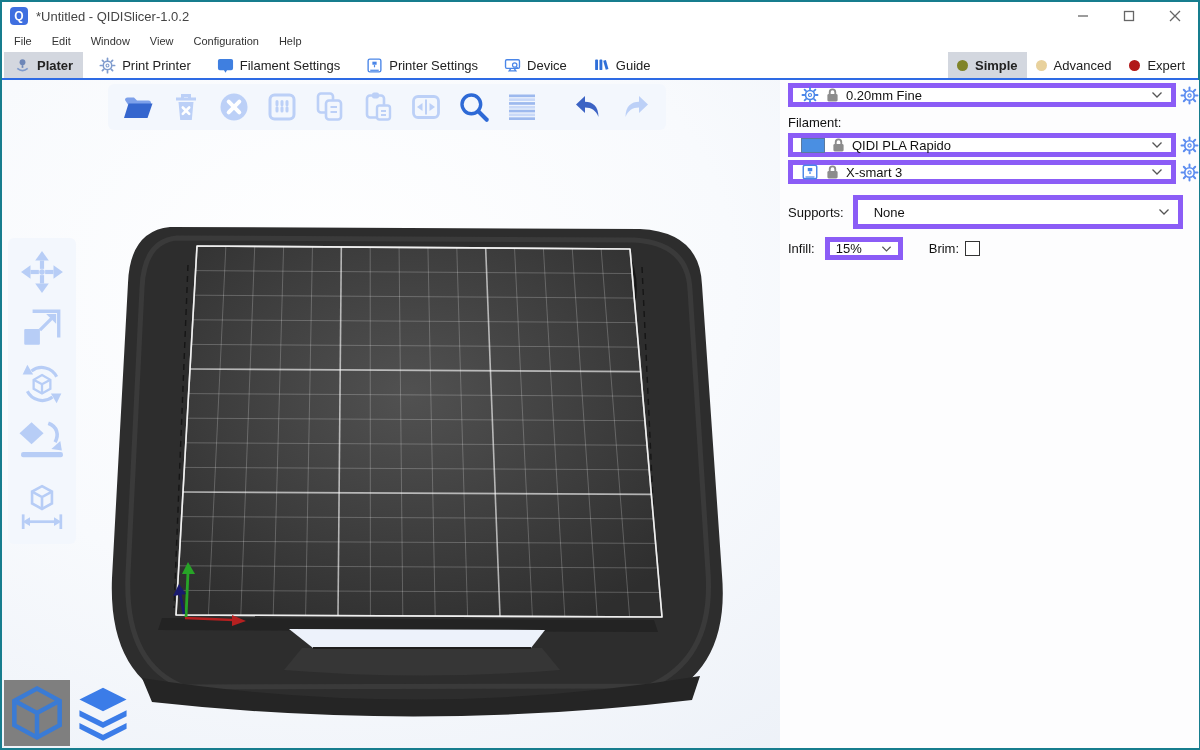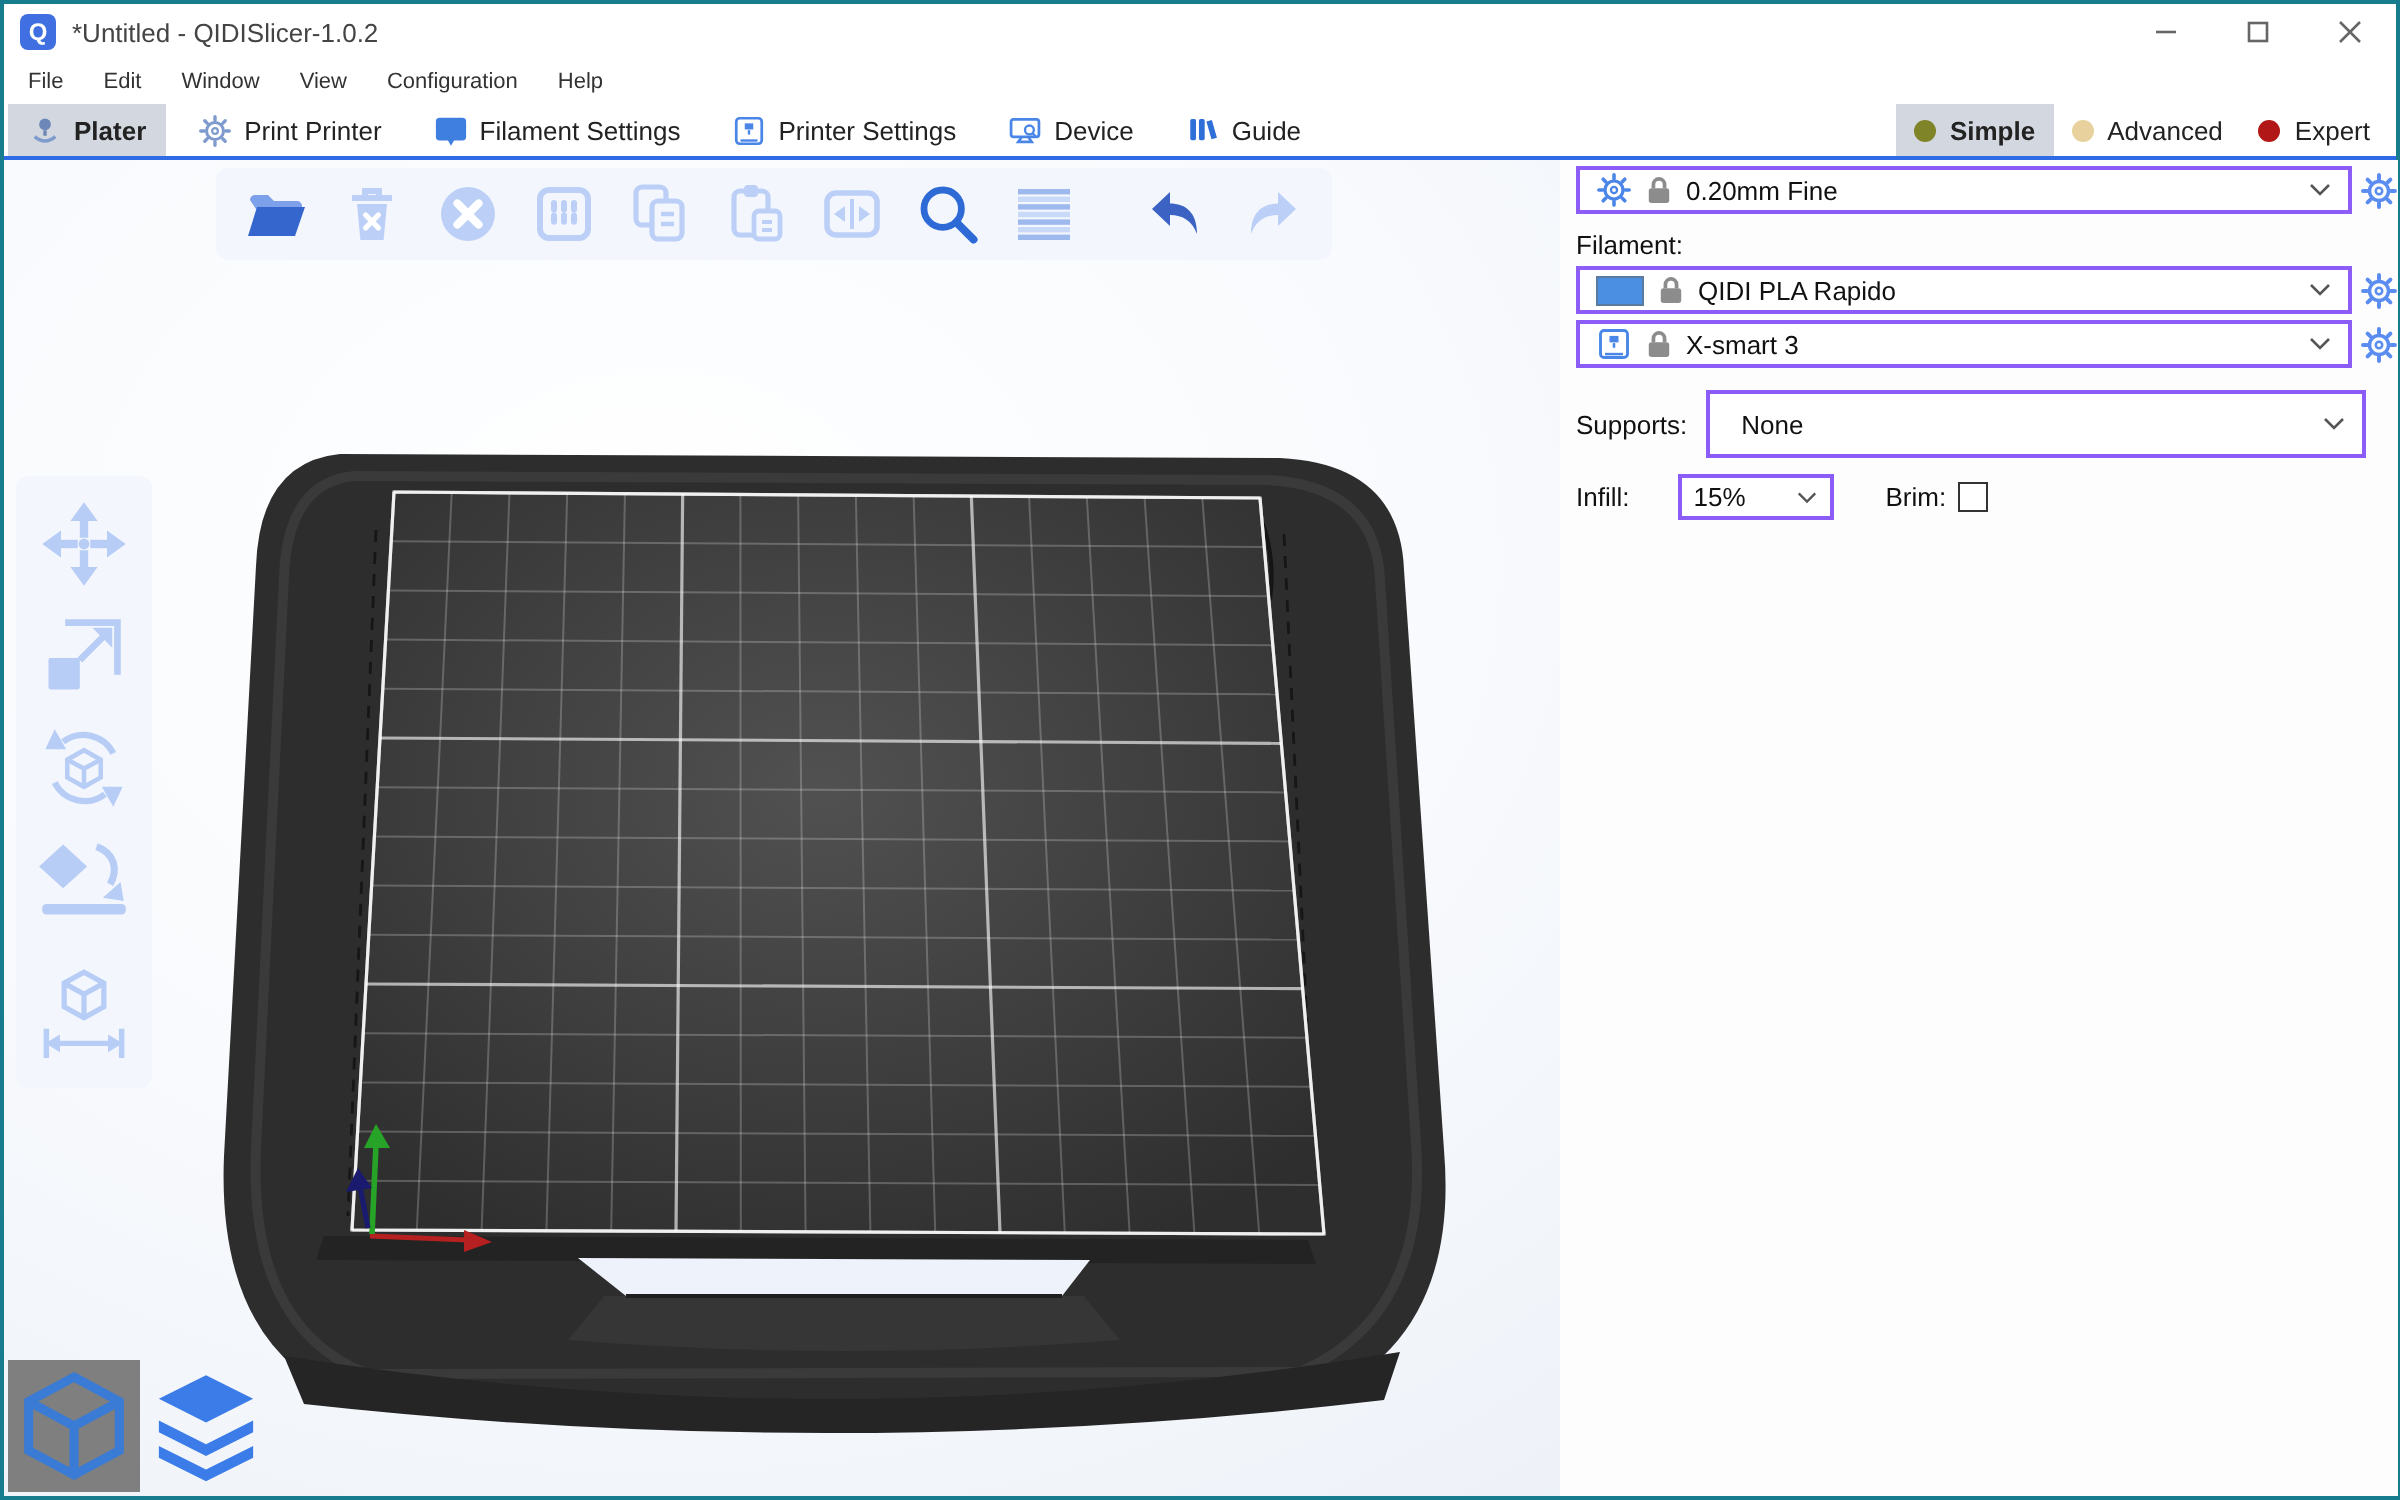--- a/index.html
+++ b/index.html
@@ -47,29 +47,29 @@
   
   .view-toolbar { position:absolute; left:2px; bottom:2px; display:flex; }
   .vbtn { width:66px; height:66px; display:flex; align-items:center; justify-content:center; }
   .vbtn.sel { background:#7f7f7f; }
 
   
   .sidebar { position:relative; flex:1; background:#fdfdfe; font-size:13px; color:#111; }
   .sb-label { margin:4px 0 0 8px; }
   .sb-label.m8 { margin-top:8px; }
   .combo-row { display:flex; align-items:center; margin:3px 0 0 8px; }
-  .combo { height:24px; width:388px; border:2px solid #8b5cf6; background:#fff; display:flex; align-items:center; gap:7px; padding:0 8px; }
+  .combo { height:24px; width:388px; border:5px solid #8b5cf6; background:#fff; display:flex; align-items:center; gap:7px; padding:0 8px; }
   .combo .val { flex:0 1 auto; white-space:nowrap; }
   .combo .chev { margin-left:auto; }
   .gearbtn { margin-left:4px; display:flex; align-items:center; }
   .swatch { width:24px; height:15px; border:1px solid #5a7aa0; }
   .row-supports { display:flex; align-items:center; margin:11px 0 0 8px; }
   .combo-supports { height:34px; width:330px; margin-left:9px; }
   .row-infill { display:flex; align-items:center; margin:8px 0 0 8px; }
-  .combo-infill { height:23px; width:78px; margin-left:24px; padding:0 6px; }
+  .combo-infill { height:23px; width:78px; margin-left:10px; padding:0 6px; }
   .brim-label { margin-left:26px; }
   .checkbox { width:15px; height:15px; border:1px solid #333; background:#fff; margin-left:6px; }
   .export-btn { position:absolute; left:0; right:0; bottom:0; height:31px; background:#b9cdf8; color:#5e73a2; font-weight:bold; font-size:13px; display:flex; align-items:center; justify-content:center; }
 
   
   .gmin { stroke:rgba(255,255,255,0.22); stroke-width:1; }
   .gmaj { stroke:rgba(255,255,255,0.62); stroke-width:1.6; }
 </style>
 </head>
 <body>

